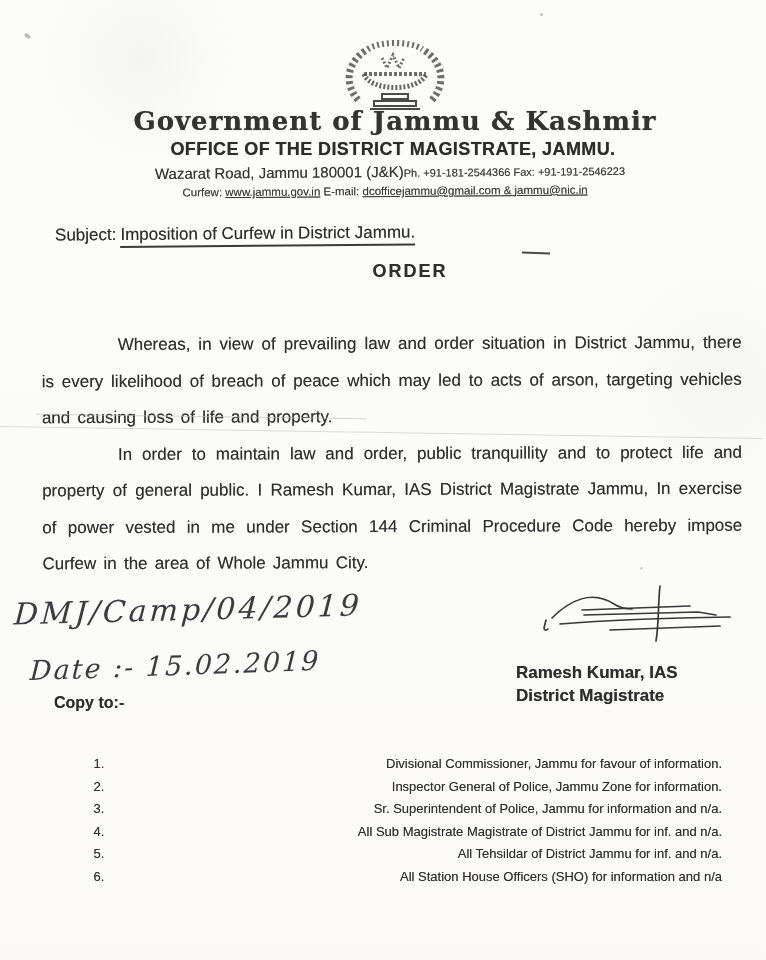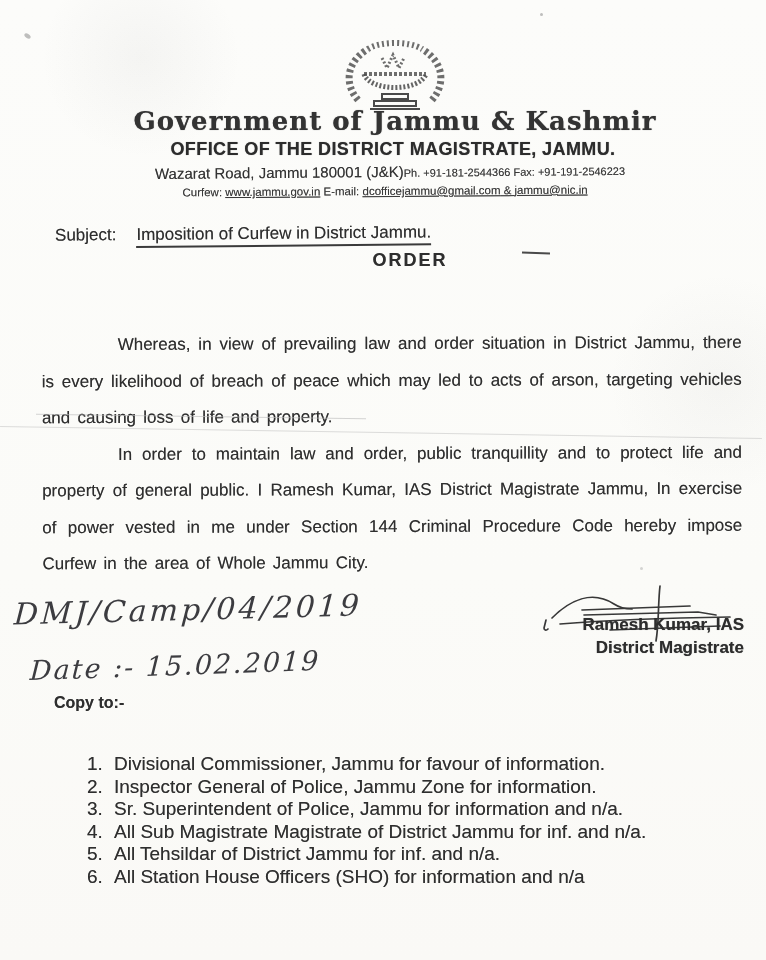--- a/index.html
+++ b/index.html
@@ -66,32 +66,32 @@
     transform: rotate(-0.4deg);
   }
   .ulink { text-decoration: underline; margin-top: 20px; }
   
   .subject-line {
     left: 55px; top: 224px;
     font-size: 17px;
     transform: rotate(-0.5deg);
     white-space: nowrap;
   }
-  .subject-label { margin-right: 20px; }
+  .subject-label { margin-right: 4px; }
   .subject-text {
     border-bottom: 2px solid #3a3a3a;
     padding-bottom: 2px;
   }
   .subject-tail {
     left: 522px; top: 252px; width: 28px; height: 2px;
     background: #4a4a4a;
     transform: rotate(2deg);
   }
   .order-heading {
-    left: 60px; top: 250px; width: 700px;
+    left: 60px; top: 261px; width: 700px;
     text-align: center;
     font-size: 18px;
     font-weight: 600;
     letter-spacing: 2px;
     color: #2e2e2e;
   }
   
   .body-text {
     left: 42px; top: 326px; width: 700px;
     font-size: 17px;
@@ -119,43 +119,44 @@
   }
   .hand-date {
     left: 30px; top: 650px;
     font-size: 27px;
     letter-spacing: 2px;
     transform: rotate(-2deg) skewX(-5deg);
   }
   
   .sig-scribble { left: 540px; top: 584px; width: 205px; height: 58px; }
   .sig-block {
-    left: 516px; top: 614px; width: 228px;
-    text-align: right;
+    left: 516px; top: 662px; width: 228px;
+    text-align: left;
     font-weight: bold;
     font-size: 17px;
     line-height: 22.5px;
     color: #2d2d2d;
     text-shadow: 0 0 0.7px rgba(40,40,40,0.6);
   }
   
   .copy-label {
     left: 54px; top: 694px;
     font-weight: bold;
     font-size: 16px;
   }
   .copy-list {
     left: 62px; top: 753px; width: 660px;
   }
   .copy-list ol {
     margin: 0;
     padding-left: 46px;
-    font-size: 19px;
+    font-size: 13px;
     line-height: 22.6px;
     color: #2e2e2e;
+    text-align: right;
   }
   .copy-list li { padding-left: 6px; }
   
   .speck { background: #8b8b8b; border-radius: 50%; opacity: 0.55; }
   .speck-1 { left: 24px; top: 34px; width: 7px; height: 4px; transform: rotate(35deg); }
   .speck-2 { left: 540px; top: 13px; width: 3px; height: 3px; }
   .speck-3 { left: 640px; top: 567px; width: 3px; height: 3px; opacity: 0.35; }
   svg .ink { stroke: #4a4a4a; fill: none; }
 </style>
 </head>

